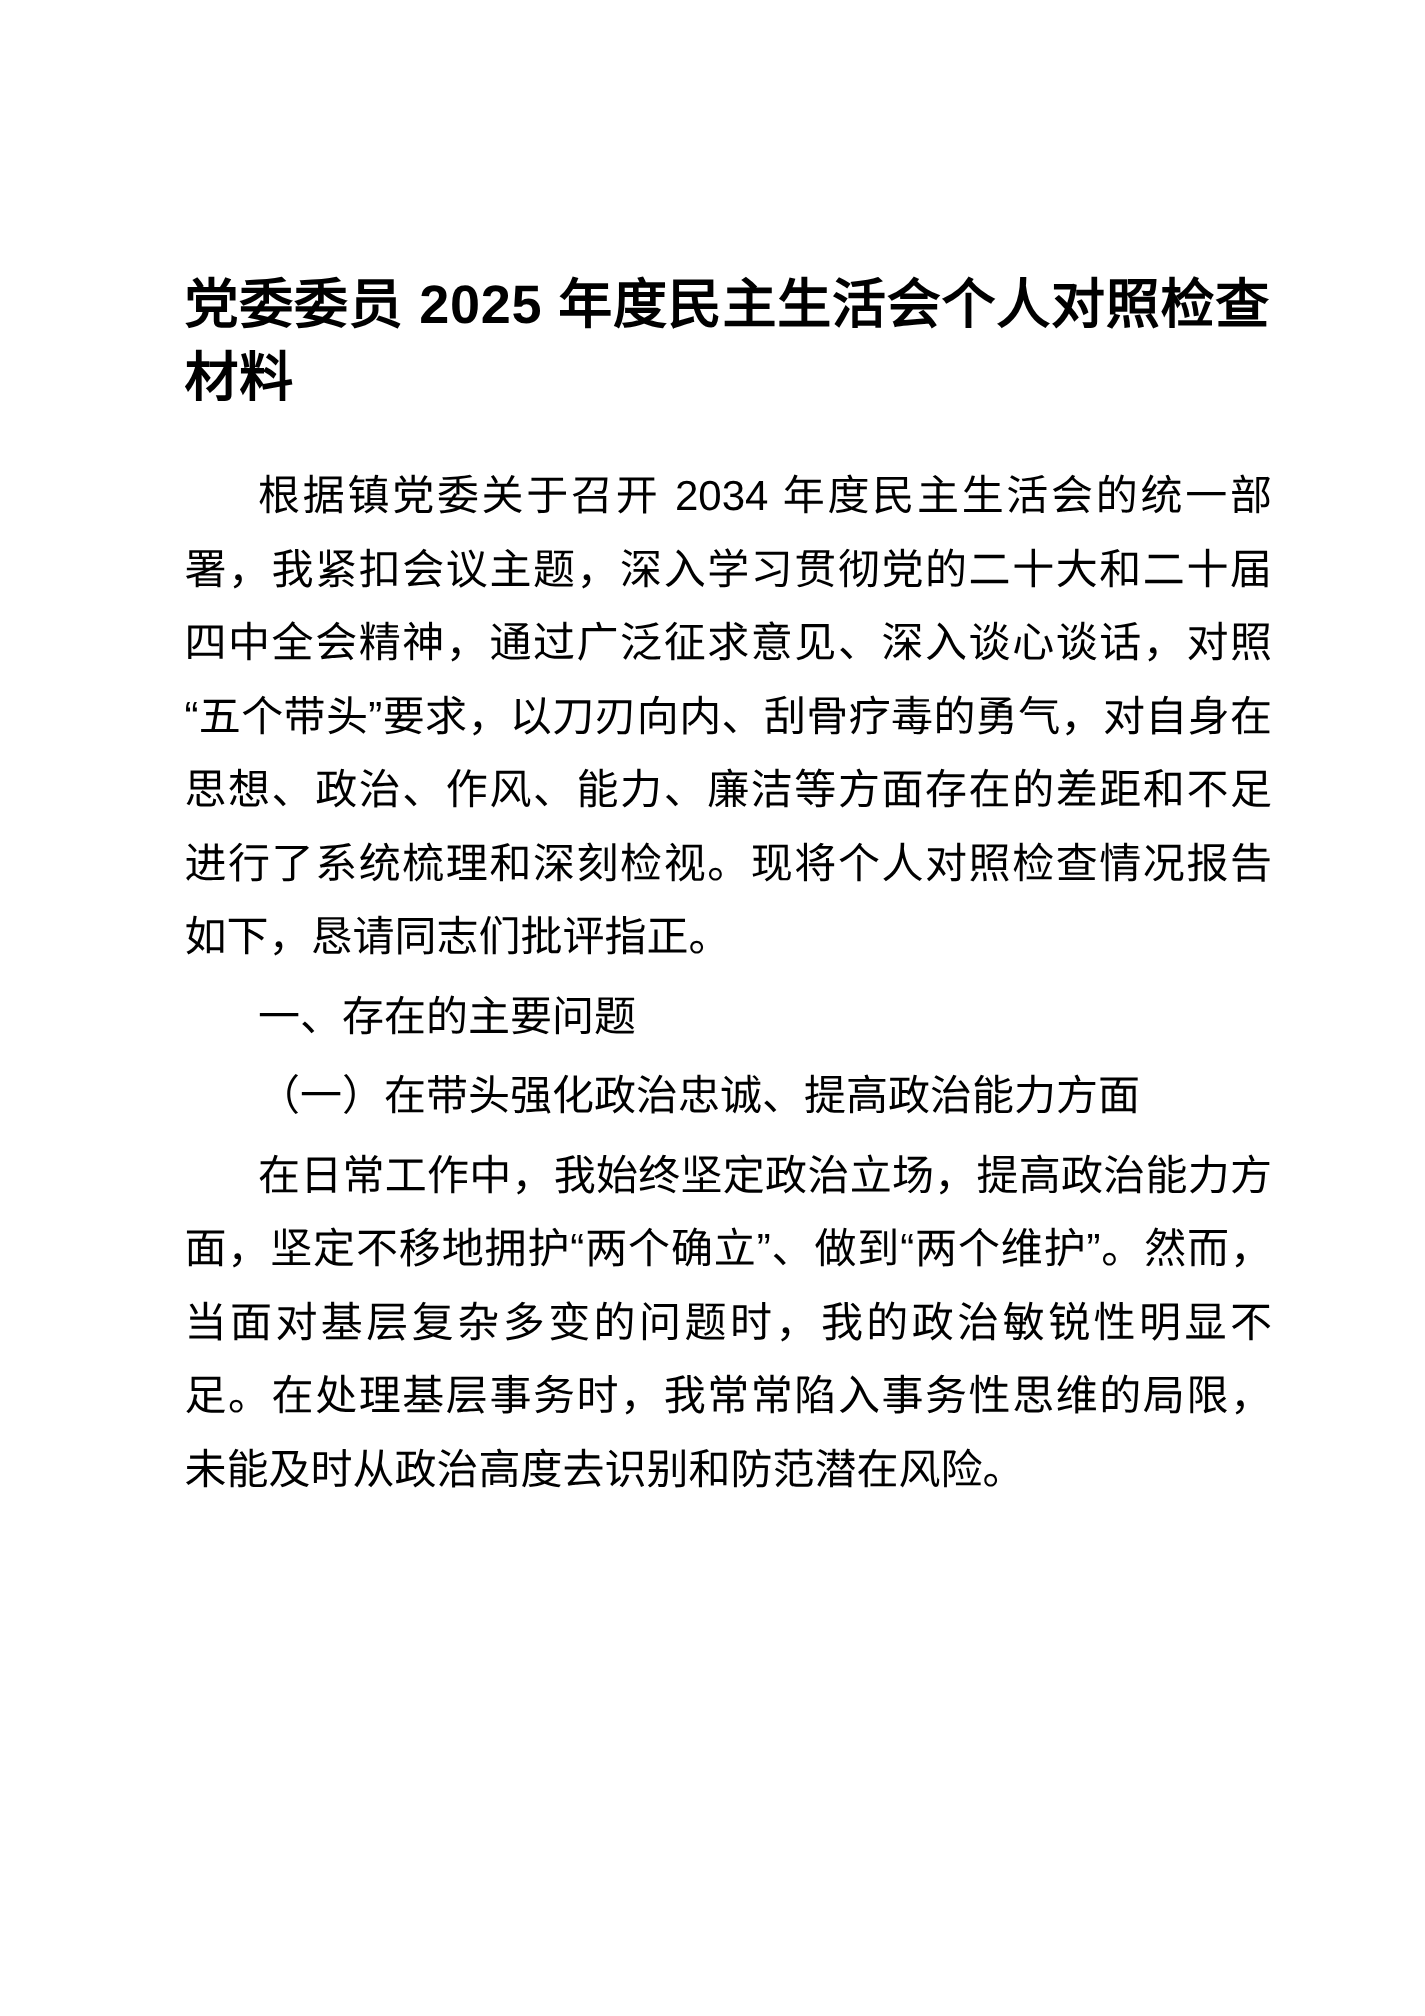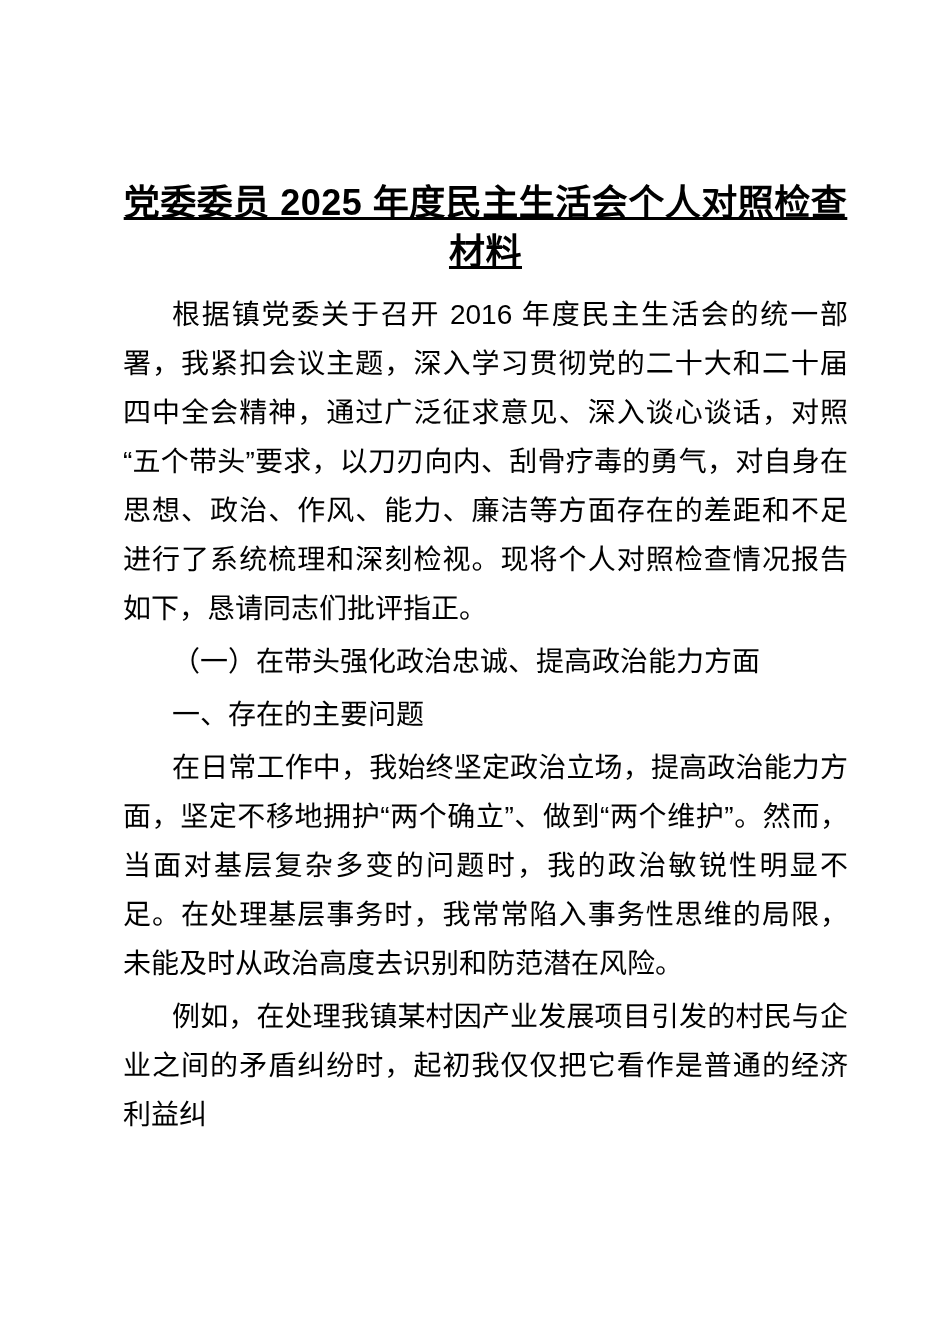--- a/index.html
+++ b/index.html
@@ -14,28 +14,26 @@
     background: #ffffff;
     overflow: hidden;
     font-family: "Liberation Sans", "DejaVu Sans", sans-serif;
     color: #000000;
   }
   .content {
     padding-left: 123px;
     padding-right: 102px;
   }
   .doc-title {
-    margin: 178px 0 14px 0;
+    margin: 178px 0 30px 0;
     font-size: 36px;
     line-height: 49px;
     font-weight: 700;
-    text-align: center;
     text-indent: 0;
     letter-spacing: 0.5px;
-    text-decoration: underline;
   }
   .para {
     margin: 0 0 4px 0;
     font-size: 28px;
     line-height: 49px;
     font-weight: 400;
     text-align: justify;
     text-justify: inter-ideograph;
     text-indent: 49px;
     word-break: normal;
@@ -50,25 +48,24 @@
   }
 </style>
 </head>
 <body>
 
 <div class="page">
   <div class="content">
 
     <h1 class="doc-title">党委委员 2025 年度民主生活会个人对照检查材料</h1>
 
-    <p class="para">根据镇党委关于召开 2016 年度民主生活会的统一部署，我紧扣会议主题，深入学习贯彻党的二十大和二十届四中全会精神，通过广泛征求意见、深入谈心谈话，对照“五个带头”要求，以刀刃向内、刮骨疗毒的勇气，对自身在思想、政治、作风、能力、廉洁等方面存在的差距和不足进行了系统梳理和深刻检视。现将个人对照检查情况报告如下，恳请同志们批评指正。</p>
+    <p class="para">根据镇党委关于召开 2034 年度民主生活会的统一部署，我紧扣会议主题，深入学习贯彻党的二十大和二十届四中全会精神，通过广泛征求意见、深入谈心谈话，对照“五个带头”要求，以刀刃向内、刮骨疗毒的勇气，对自身在思想、政治、作风、能力、廉洁等方面存在的差距和不足进行了系统梳理和深刻检视。现将个人对照检查情况报告如下，恳请同志们批评指正。</p>
+
+    <p class="heading">一、存在的主要问题</p>
 
     <p class="heading">（一）在带头强化政治忠诚、提高政治能力方面</p>
-
-    <p class="heading">一、存在的主要问题</p>
 
 
     <p class="para">在日常工作中，我始终坚定政治立场，提高政治能力方面，坚定不移地拥护“两个确立”、做到“两个维护”。然而，当面对基层复杂多变的问题时，我的政治敏锐性明显不足。在处理基层事务时，我常常陷入事务性思维的局限，未能及时从政治高度去识别和防范潜在风险。</p>
 
-    <p class="para">例如，在处理我镇某村因产业发展项目引发的村民与企业之间的矛盾纠纷时，起初我仅仅把它看作是普通的经济利益纠</p>
 
   </div>
 </div>
 
 </body></html>

